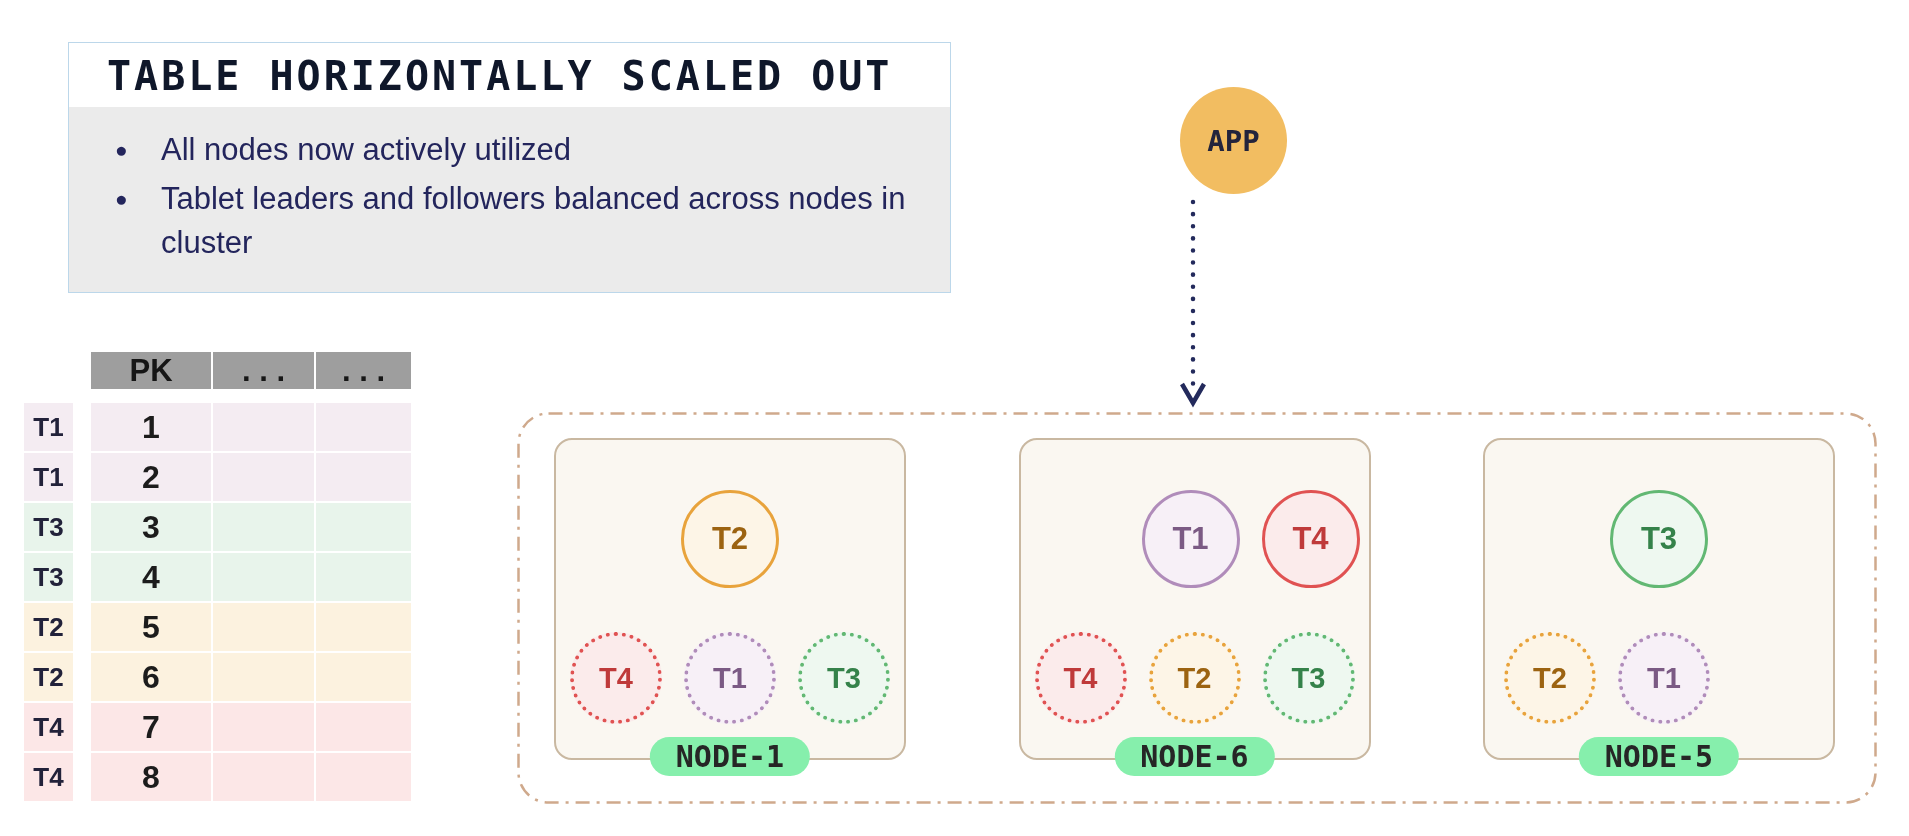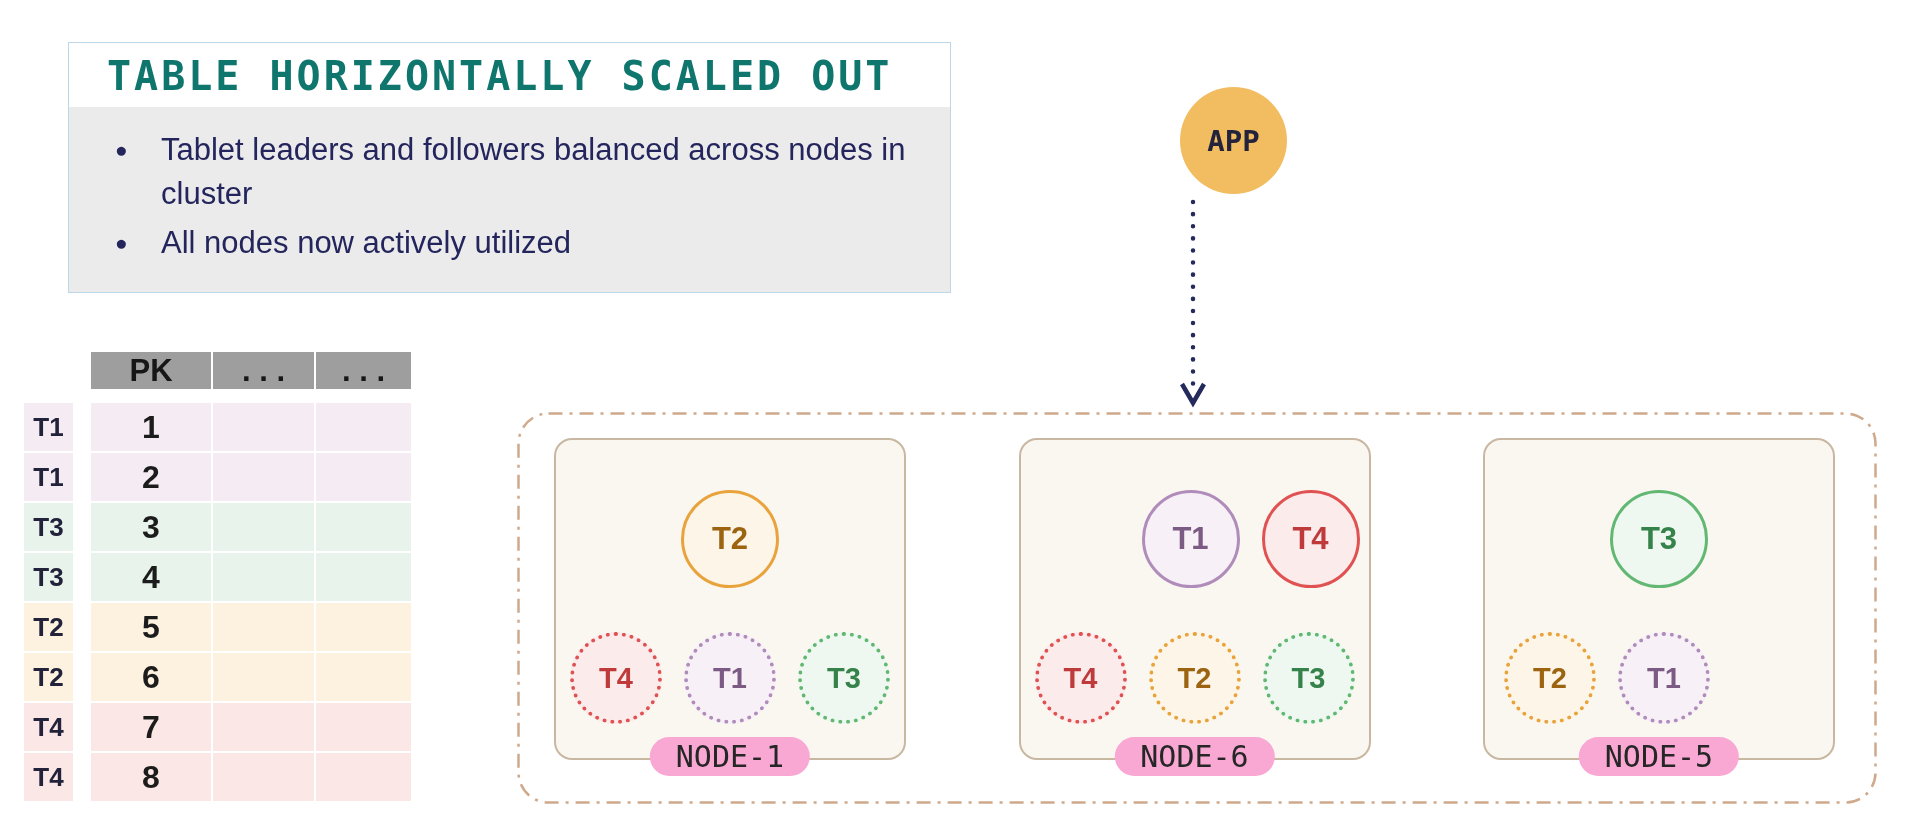--- a/index.html
+++ b/index.html
@@ -2,21 +2,21 @@
 <html><head>
 <meta charset="utf-8">
 <style>
   * { box-sizing: border-box; margin: 0; padding: 0; }
   body { background: #ffffff; font-family: "Liberation Sans", sans-serif; }
   .canvas { position: relative; width: 1909px; height: 836px; background: #ffffff; overflow: hidden; }
 
   
   .title-card { position: absolute; left: 68px; top: 42px; width: 883px; border: 1px solid #bcd7ea; }
   .title-bar { background: #ffffff; padding: 10px 38px 8px 38px; }
-  .title-text { font-family: "DejaVu Sans Mono", monospace; font-size: 40px; font-weight: 600; letter-spacing: 3px; color: #0f766e; }
+  .title-text { font-family: "DejaVu Sans Mono", monospace; font-size: 40px; font-weight: 600; letter-spacing: 3px; color: #0f172a; }
   .bullets { list-style: none; background: #ebebeb; padding: 16px 40px 22px 40px; }
   .bullets li { position: relative; padding-left: 52px; font-size: 31px; color: #23255c; line-height: 1.42; margin: 5px 0; }
   .bullets li::before { content: "●"; position: absolute; left: 6px; top: 7px; font-size: 21px; color: #23255c; }
 
   
   .shard-table { position: absolute; left: 24px; top: 352px; }
   .thead, .trow { display: flex; }
   .cell { border-right: 2px solid #ffffff; border-bottom: 2px solid #ffffff; display: flex; align-items: center; justify-content: center; }
   .gap-cell { width: 16px; }
   .label-cell { width: 51px; height: 50px; font-weight: bold; font-size: 26px; color: #22223a; }
@@ -38,35 +38,35 @@
   .cluster-border-svg { position: absolute; inset: 0; pointer-events: none; }
   .node-box { position: relative; width: 352px; height: 322px; background: #faf7f1; border: 2px solid #c9b8a1; border-radius: 18px;
               display: flex; flex-direction: column; align-items: center; padding-top: 50px; }
   .circle-row { display: flex; gap: 22px; }
   .leader-row { margin-bottom: 44px; min-height: 98px; }
   .node-box.n2 .leader-row { transform: translateX(56px); }
   .node-box.n3 .follower-row { transform: translateX(-52px); }
   .circle { border-radius: 50%; display: flex; align-items: center; justify-content: center; font-weight: bold; }
   .circle.leader { width: 98px; height: 98px; border-style: solid; border-width: 3px; font-size: 31px; }
   .circle.follower { width: 92px; height: 92px; border-style: dotted; border-width: 4px; font-size: 29px; }
-  .node-pill { position: absolute; bottom: -18px; left: 50%; transform: translateX(-50%); background: #f9a8d4; border-radius: 20px;
-               padding: 2px 26px; font-family: "DejaVu Sans Mono", monospace; font-weight: normal; font-size: 30px; color: #262626; white-space: nowrap; }
+  .node-pill { position: absolute; bottom: -18px; left: 50%; transform: translateX(-50%); background: #86efac; border-radius: 20px;
+               padding: 2px 26px; font-family: "DejaVu Sans Mono", monospace; font-weight: bold; font-size: 30px; color: #262626; white-space: nowrap; }
 </style>
 </head>
 <body>
 
 <div class="canvas">
 
   <div class="title-card">
     <div class="title-bar">
       <span class="title-text">TABLE HORIZONTALLY SCALED OUT</span>
     </div>
     <ul class="bullets">
+        <li>All nodes now actively utilized</li>
         <li>Tablet leaders and followers balanced across nodes in cluster</li>
-        <li>All nodes now actively utilized</li>
       </ul>
   </div>
 
   <div class="shard-table">
     <div class="thead">
       <div class="spacer"></div>
       <div class="gap-cell"></div>
       <div class="cell pk-cell">PK</div>
       <div class="cell data-cell">. . .</div>
       <div class="cell data-cell last">. . .</div>

